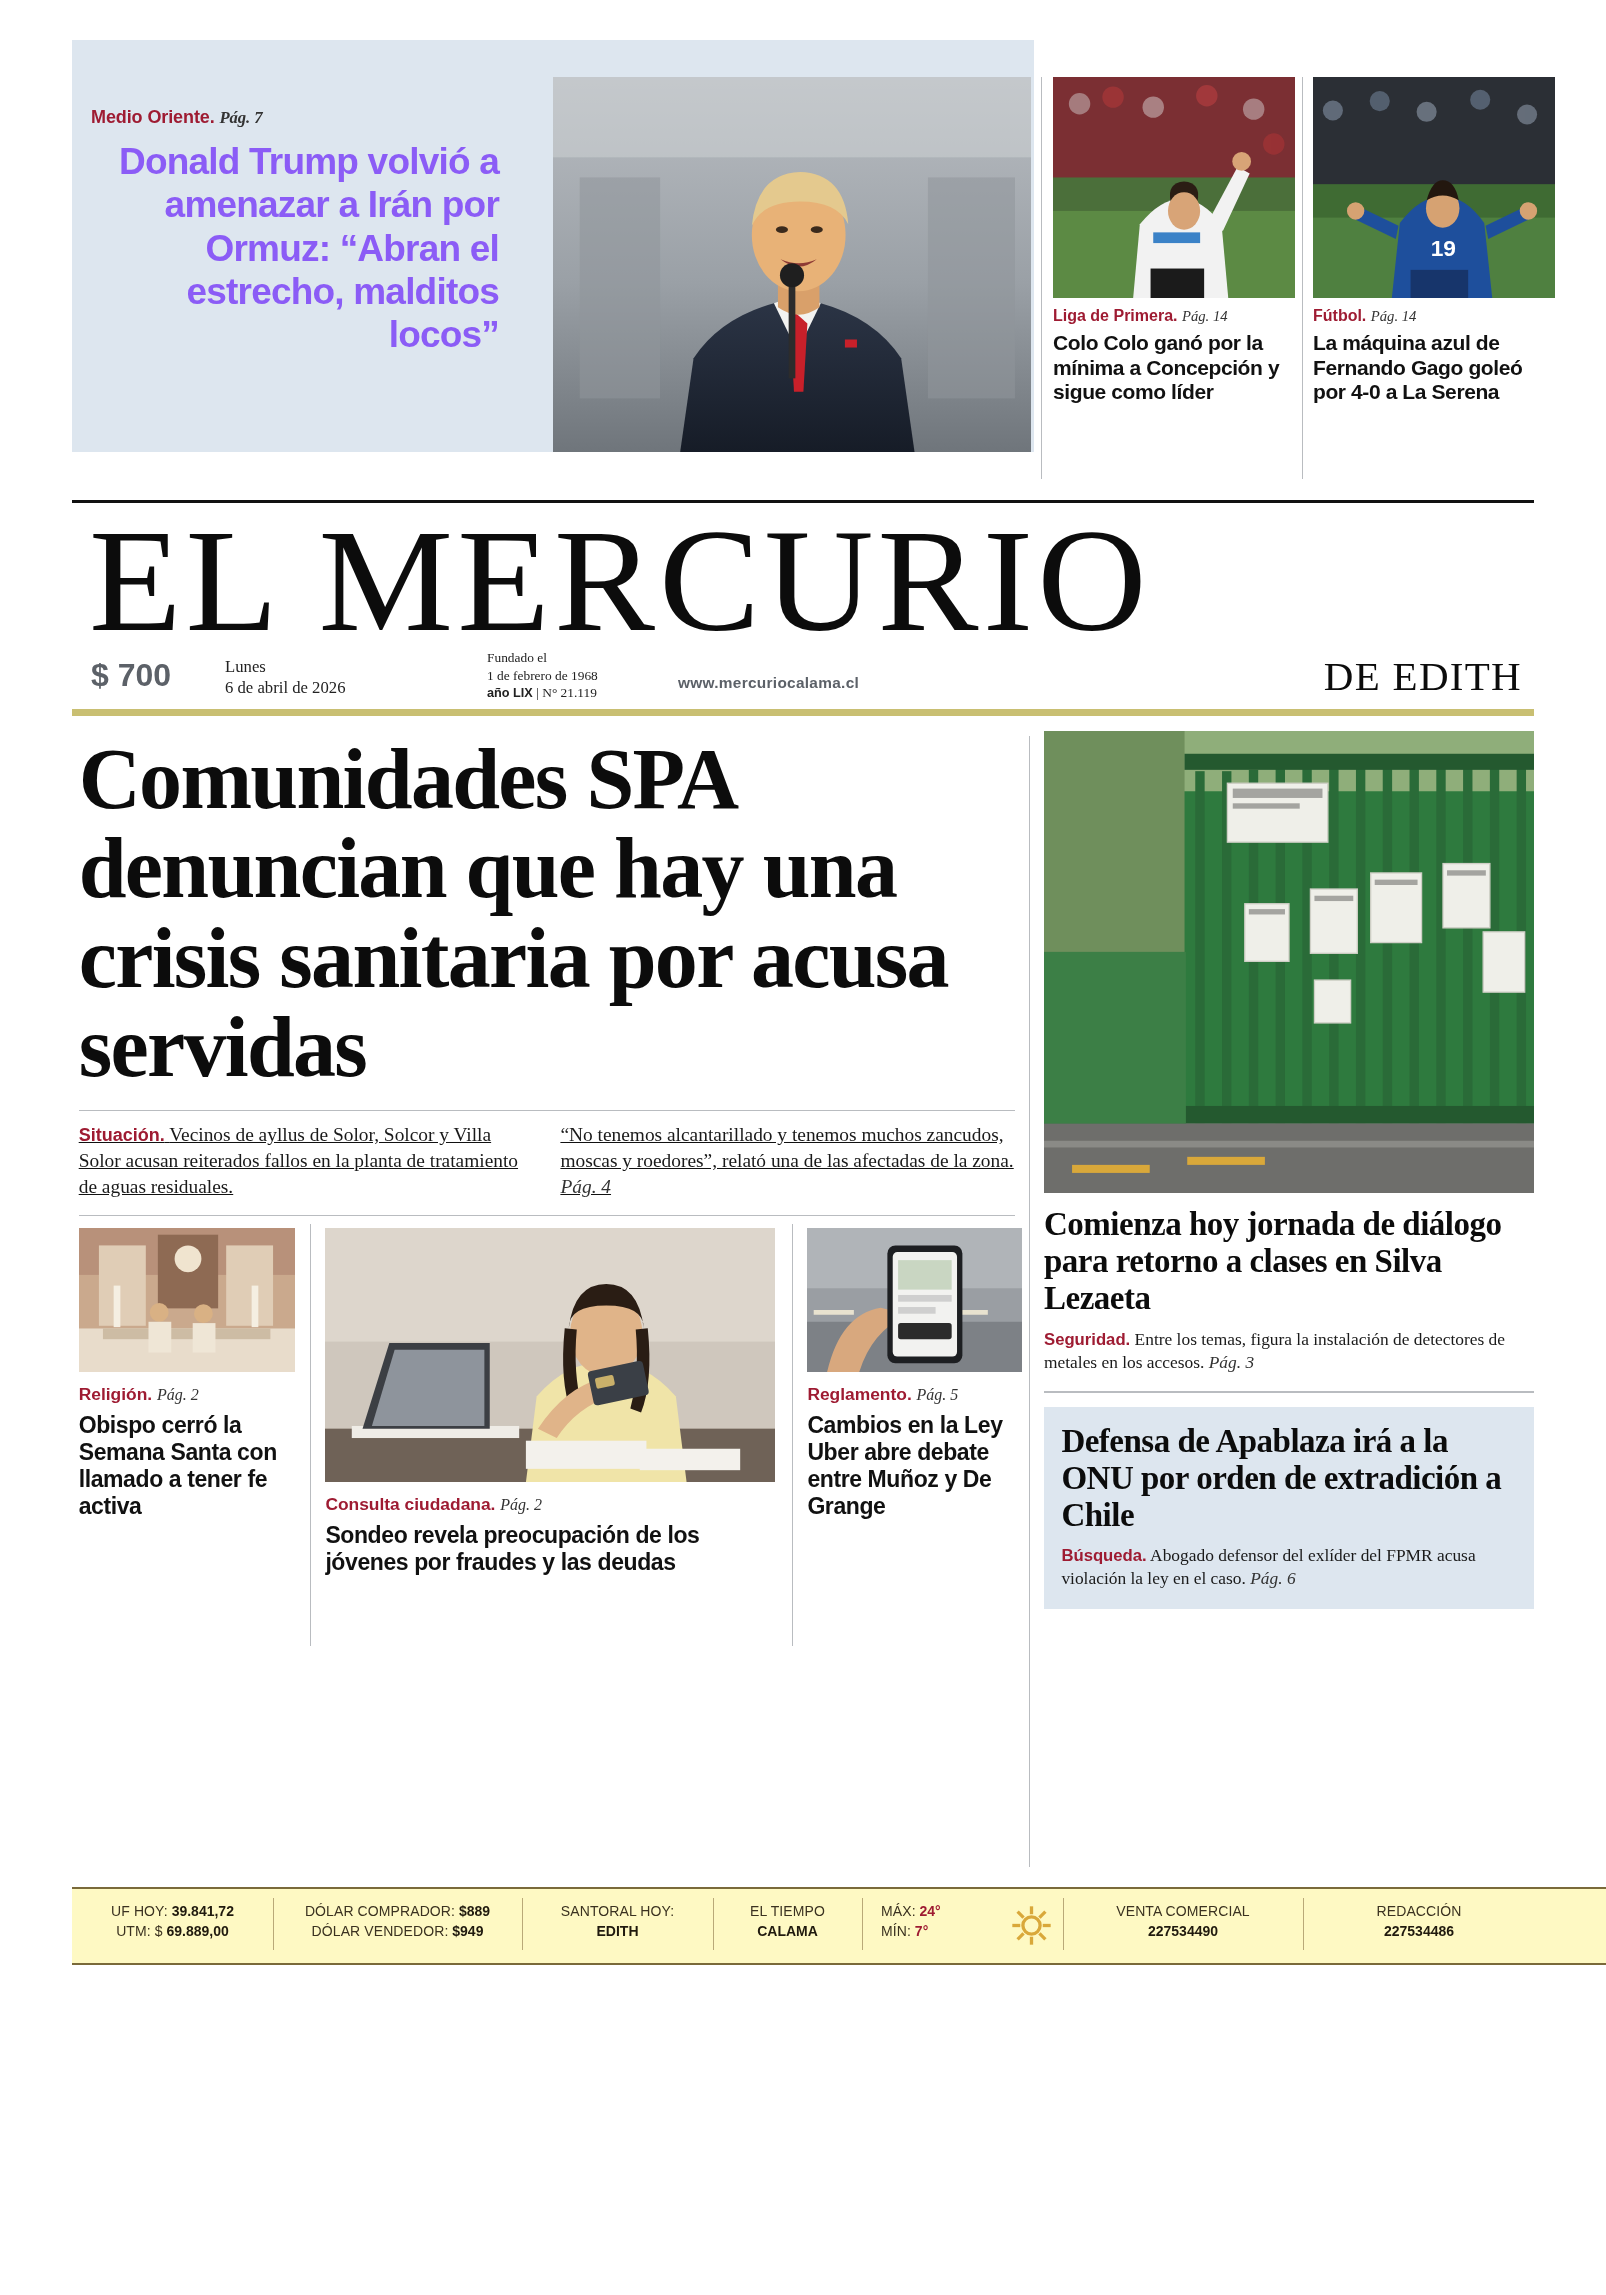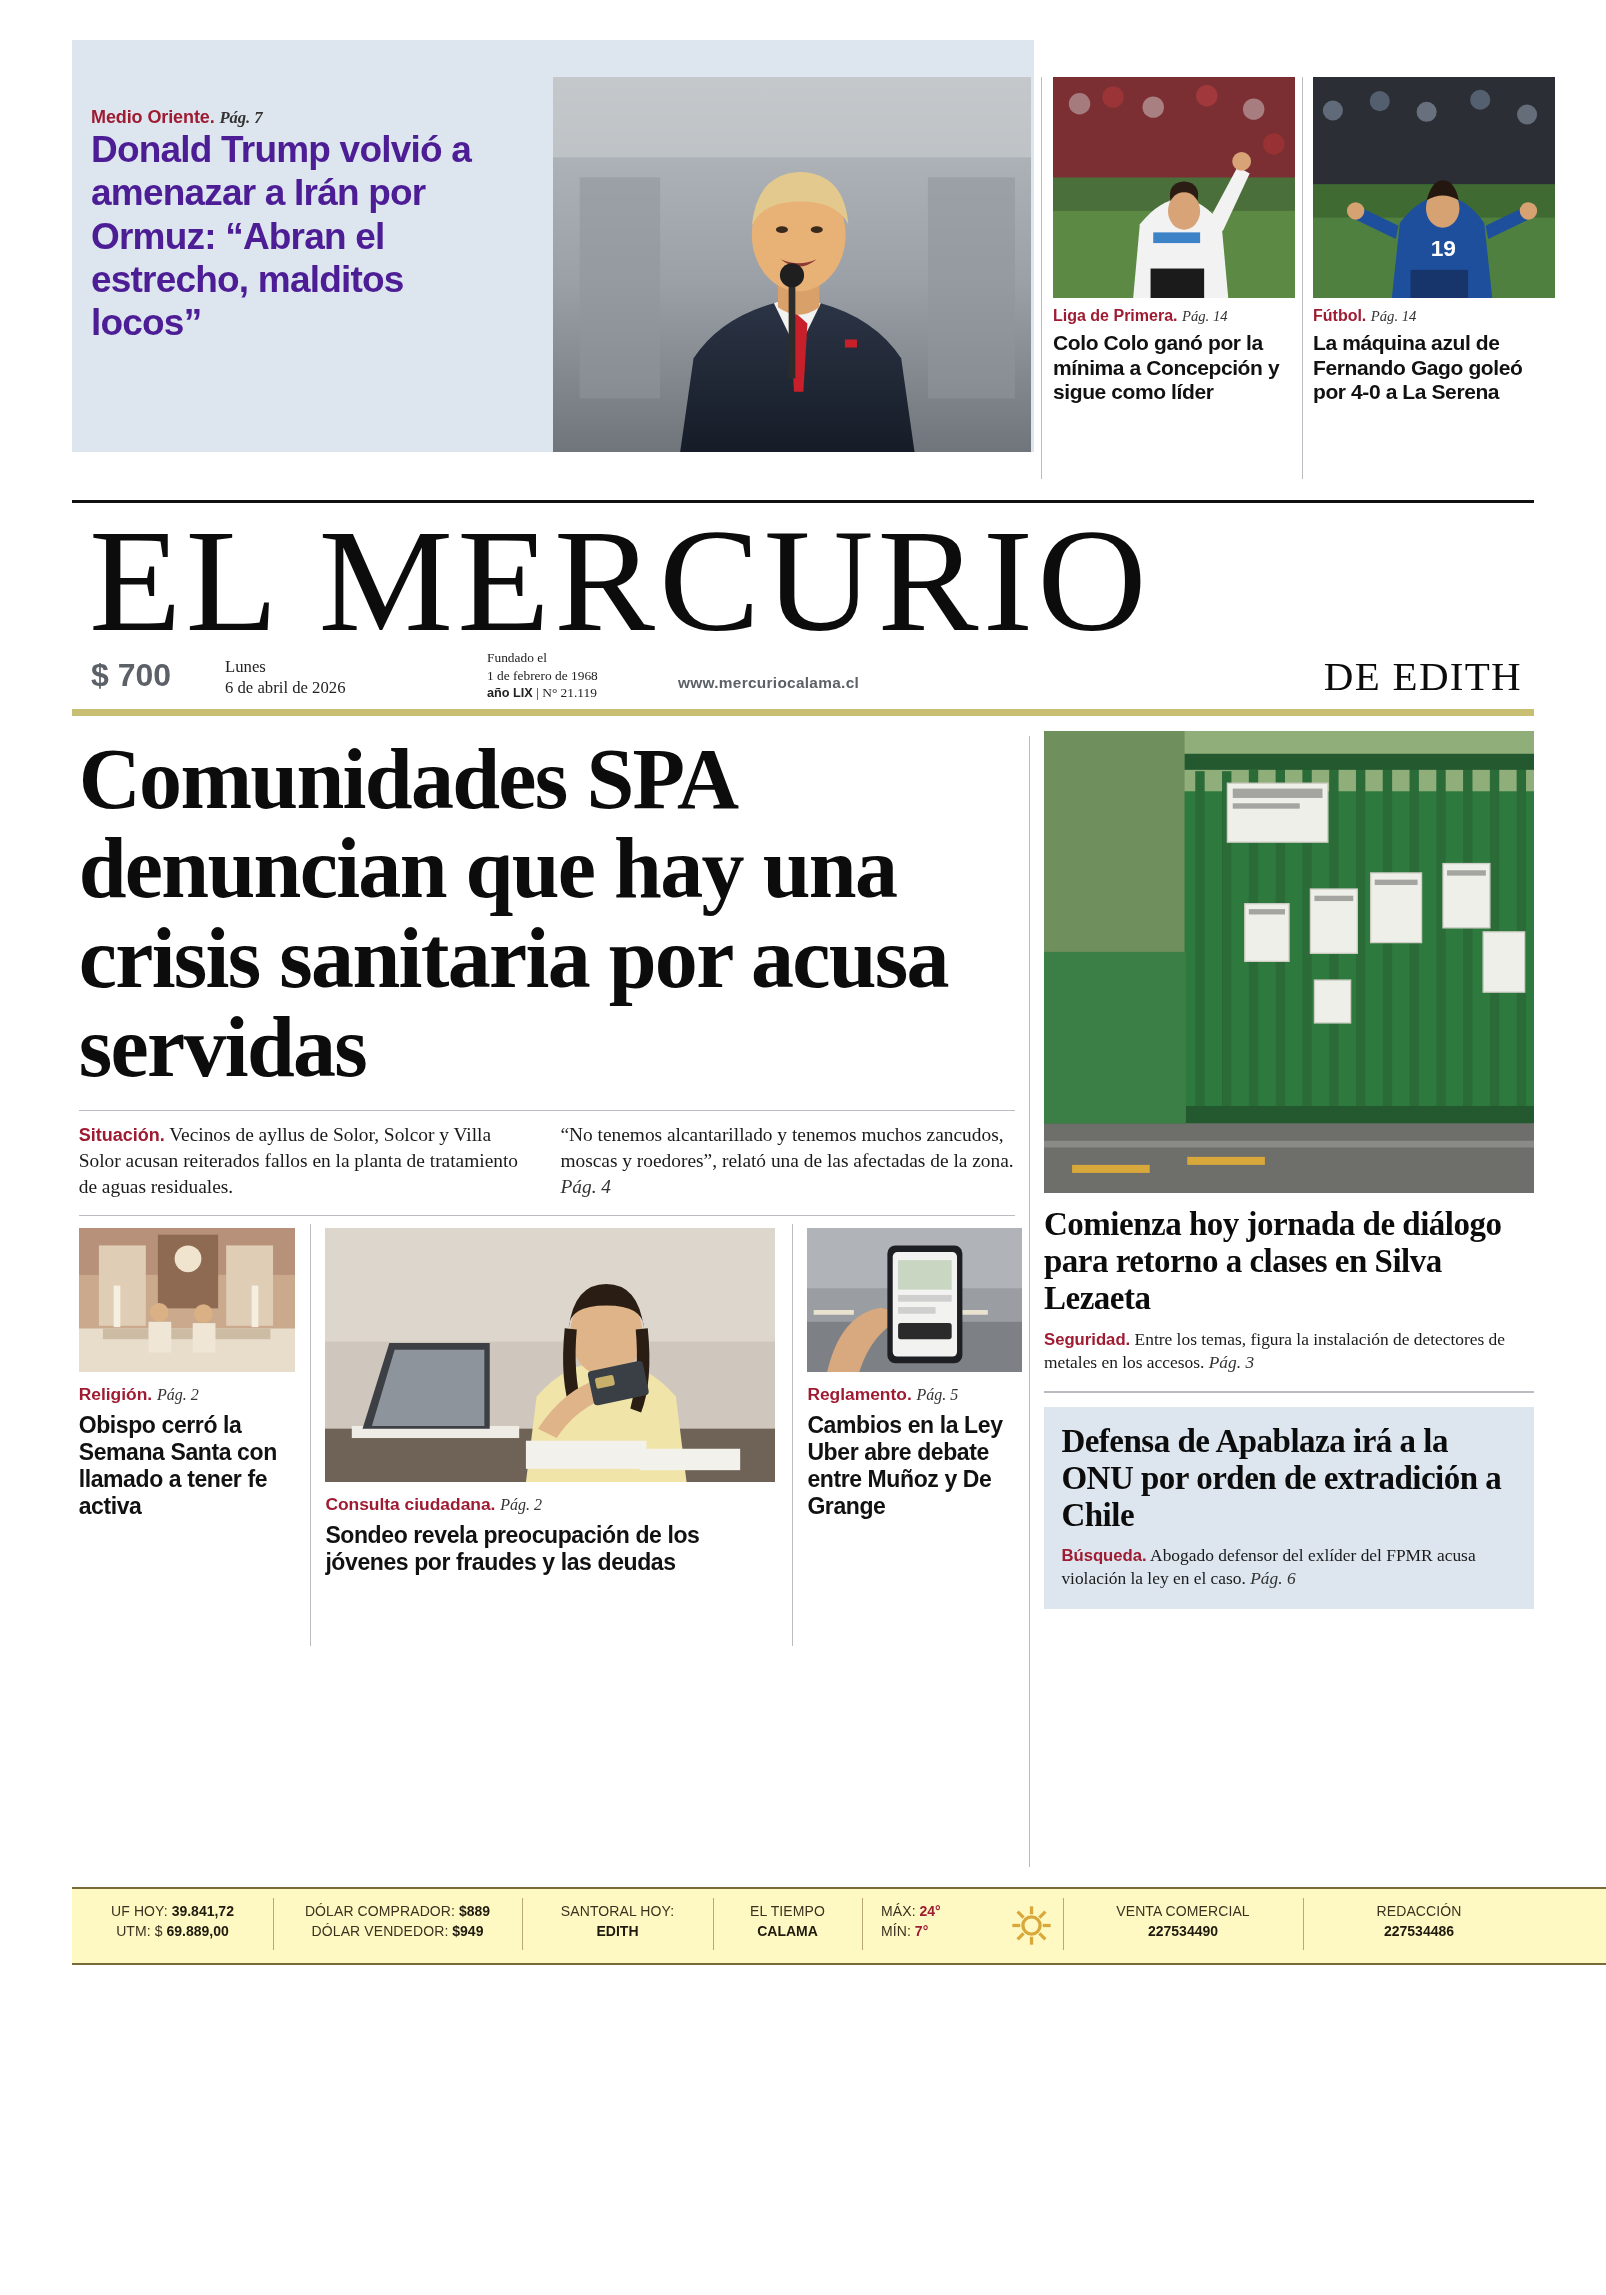--- a/index.html
+++ b/index.html
@@ -57,26 +57,28 @@
     letter-spacing: -0.1px;
   }
   .kicker .pag {
     color: #333;
     font-weight: bold;
     font-style: italic;
     font-family: "Liberation Serif", serif;
     font-size: 16.7px;
   }
   .top-headline {
+    margin-top: 12px;
     font-family: "Liberation Sans", sans-serif;
     font-weight: bold;
     font-size: 37px;
     line-height: 1.17;
-    color: #4c1d95;
+    color: #8b5cf6;
     letter-spacing: -0.8px;
+    text-align: right;
   }
   .top-photo {
     position: absolute;
     left: 481px;
     top: 37px;
     width: 478px;
     height: 375px;
     overflow: hidden;
     background: #8a9099;
   }
@@ -222,20 +224,21 @@
   }
   .lead-subrule {
     margin: 17.4px 6.7px 0 6.7px;
     height: 1.3px;
     background: #b9bcc0;
   }
   .lead-decks {
     display: flex;
     gap: 0;
     margin: 10.7px 6.7px 0 6.7px;
+    text-decoration: underline;
   }
   .deck {
     width: 50%;
     font-family: "Liberation Serif", serif;
     font-size: 19.4px;
     line-height: 1.34;
     color: #1a1a1a;
     padding-right: 19px;
     box-sizing: border-box;
   }

